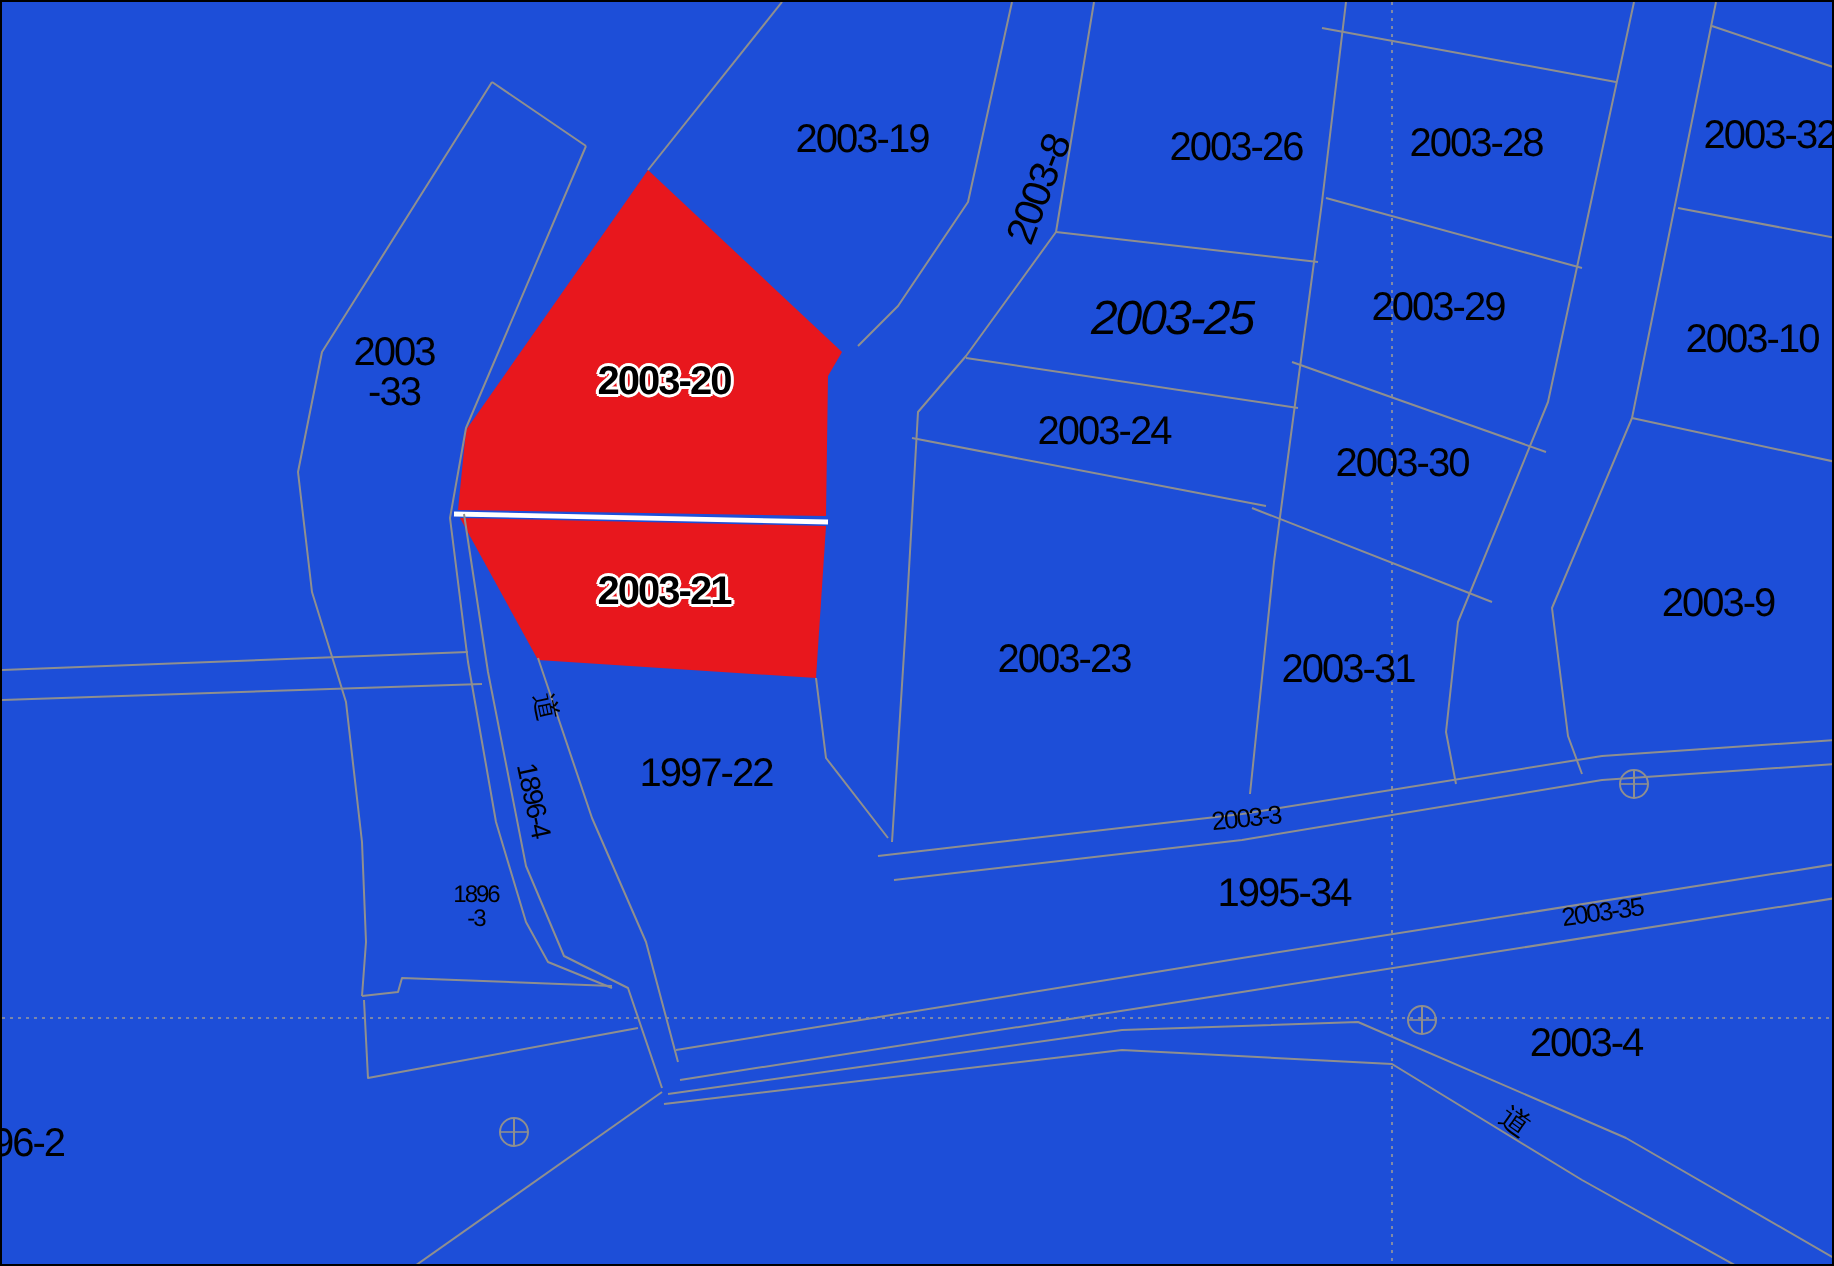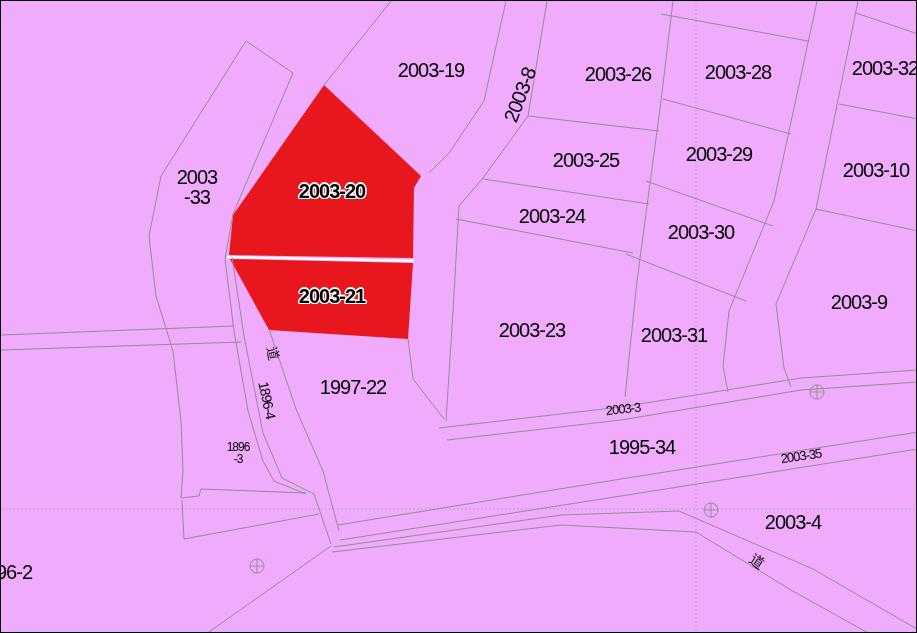--- a/index.html
+++ b/index.html
@@ -1,20 +1,20 @@
 <!DOCTYPE html>
 <html><head>
 <meta charset="utf-8">
 <style>
   html,body{margin:0;padding:0;background:#e9e9e9;}
   #screenshot{
     position:relative;
     width:917px;height:633px;
     box-sizing:border-box;
-    background:#f0abfc;
+    background:#1d4ed8;
     border:1px solid #000000;
     overflow:hidden;
     font-family:"Liberation Sans", sans-serif;
   }
   #map-svg{position:absolute;left:0;top:0;}
   .map-label{
     position:absolute;
     transform:translate(-50%,-50%);
     white-space:nowrap;
     color:#000;
@@ -119,21 +119,21 @@
           <line x1="809" y1="391" x2="823" y2="391" stroke="#8f8f8f" stroke-width="0.8"></line>
         </g>
       </g>
   </svg>
 
   <div id="labels-layer">
       <div class="map-label" style="left: 430px; top: 69px; font-size: 20px; transform: translate(-50%, -50%);">2003-19</div>
       <div class="map-label" style="left: 617px; top: 73px; font-size: 20px; transform: translate(-50%, -50%);">2003-26</div>
       <div class="map-label" style="left: 737px; top: 71px; font-size: 20px; transform: translate(-50%, -50%);">2003-28</div>
       <div class="map-label" style="left: 884px; top: 67px; font-size: 20px; transform: translate(-50%, -50%);">2003-32</div>
-      <div class="map-label" style="left: 585px; top: 159px; font-size: 20px; transform: translate(-50%, -50%);">2003-25</div>
+      <div class="map-label" style="left: 585px; top: 159px; font-size: 24px; transform: translate(-50%, -50%); font-style: italic;">2003-25</div>
       <div class="map-label" style="left: 718px; top: 153px; font-size: 20px; transform: translate(-50%, -50%);">2003-29</div>
       <div class="map-label" style="left: 875px; top: 169px; font-size: 20px; transform: translate(-50%, -50%);">2003-10</div>
       <div class="map-label" style="left: 551px; top: 215px; font-size: 20px; transform: translate(-50%, -50%);">2003-24</div>
       <div class="map-label" style="left: 700px; top: 231px; font-size: 20px; transform: translate(-50%, -50%);">2003-30</div>
       <div class="map-label halo" style="left: 331px; top: 190px; font-size: 20px; transform: translate(-50%, -50%);">2003-20</div>
       <div class="map-label halo" style="left: 331px; top: 295px; font-size: 20px; transform: translate(-50%, -50%);">2003-21</div>
       <div class="map-label" style="left: 858px; top: 301px; font-size: 20px; transform: translate(-50%, -50%);">2003-9</div>
       <div class="map-label" style="left: 531px; top: 329px; font-size: 20px; transform: translate(-50%, -50%);">2003-23</div>
       <div class="map-label" style="left: 673px; top: 334px; font-size: 20px; transform: translate(-50%, -50%);">2003-31</div>
       <div class="map-label" style="left: 352px; top: 386px; font-size: 20px; transform: translate(-50%, -50%);">1997-22</div>

